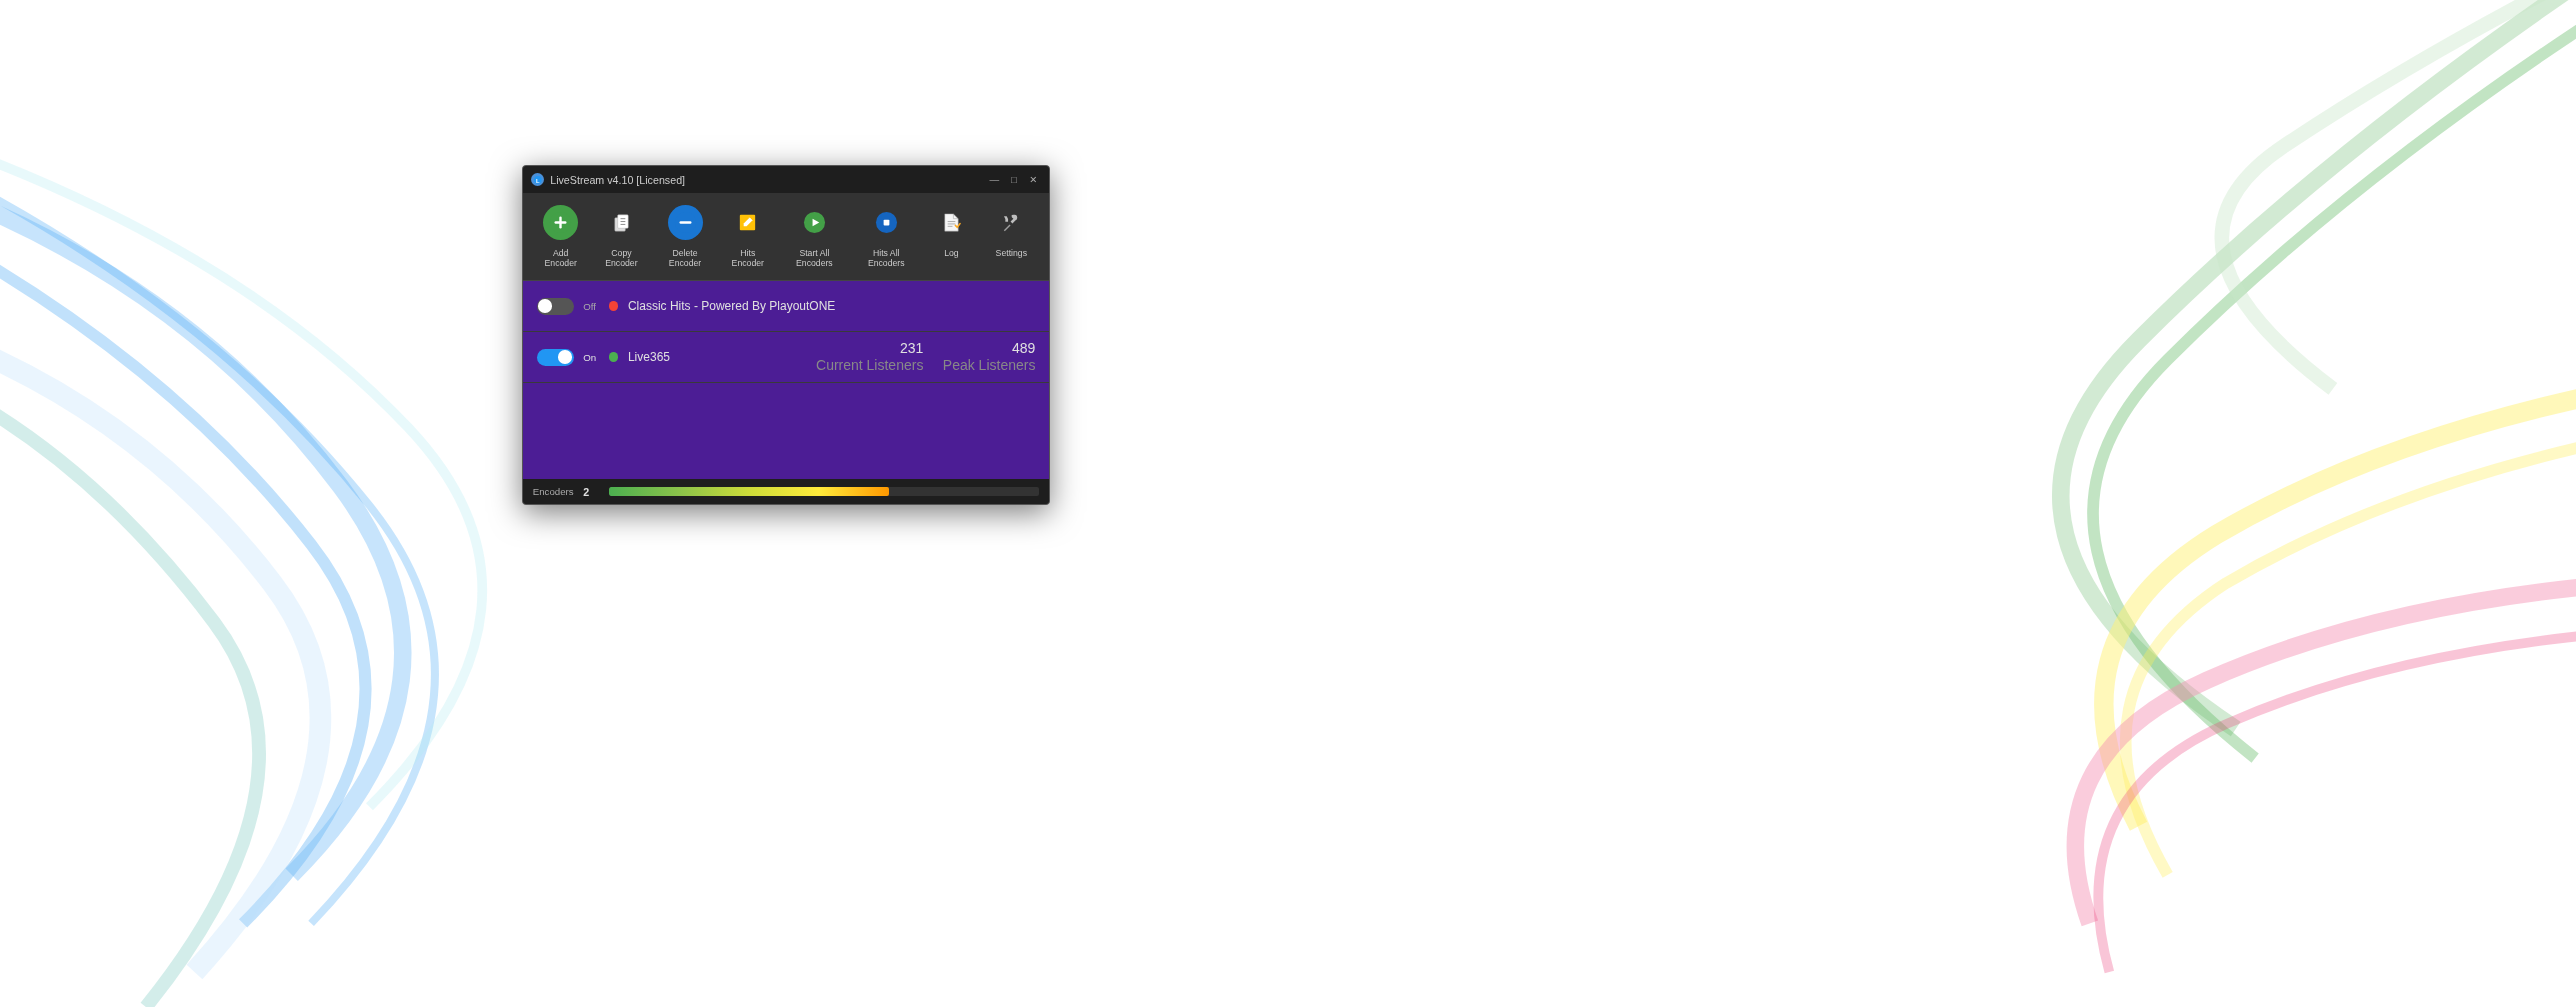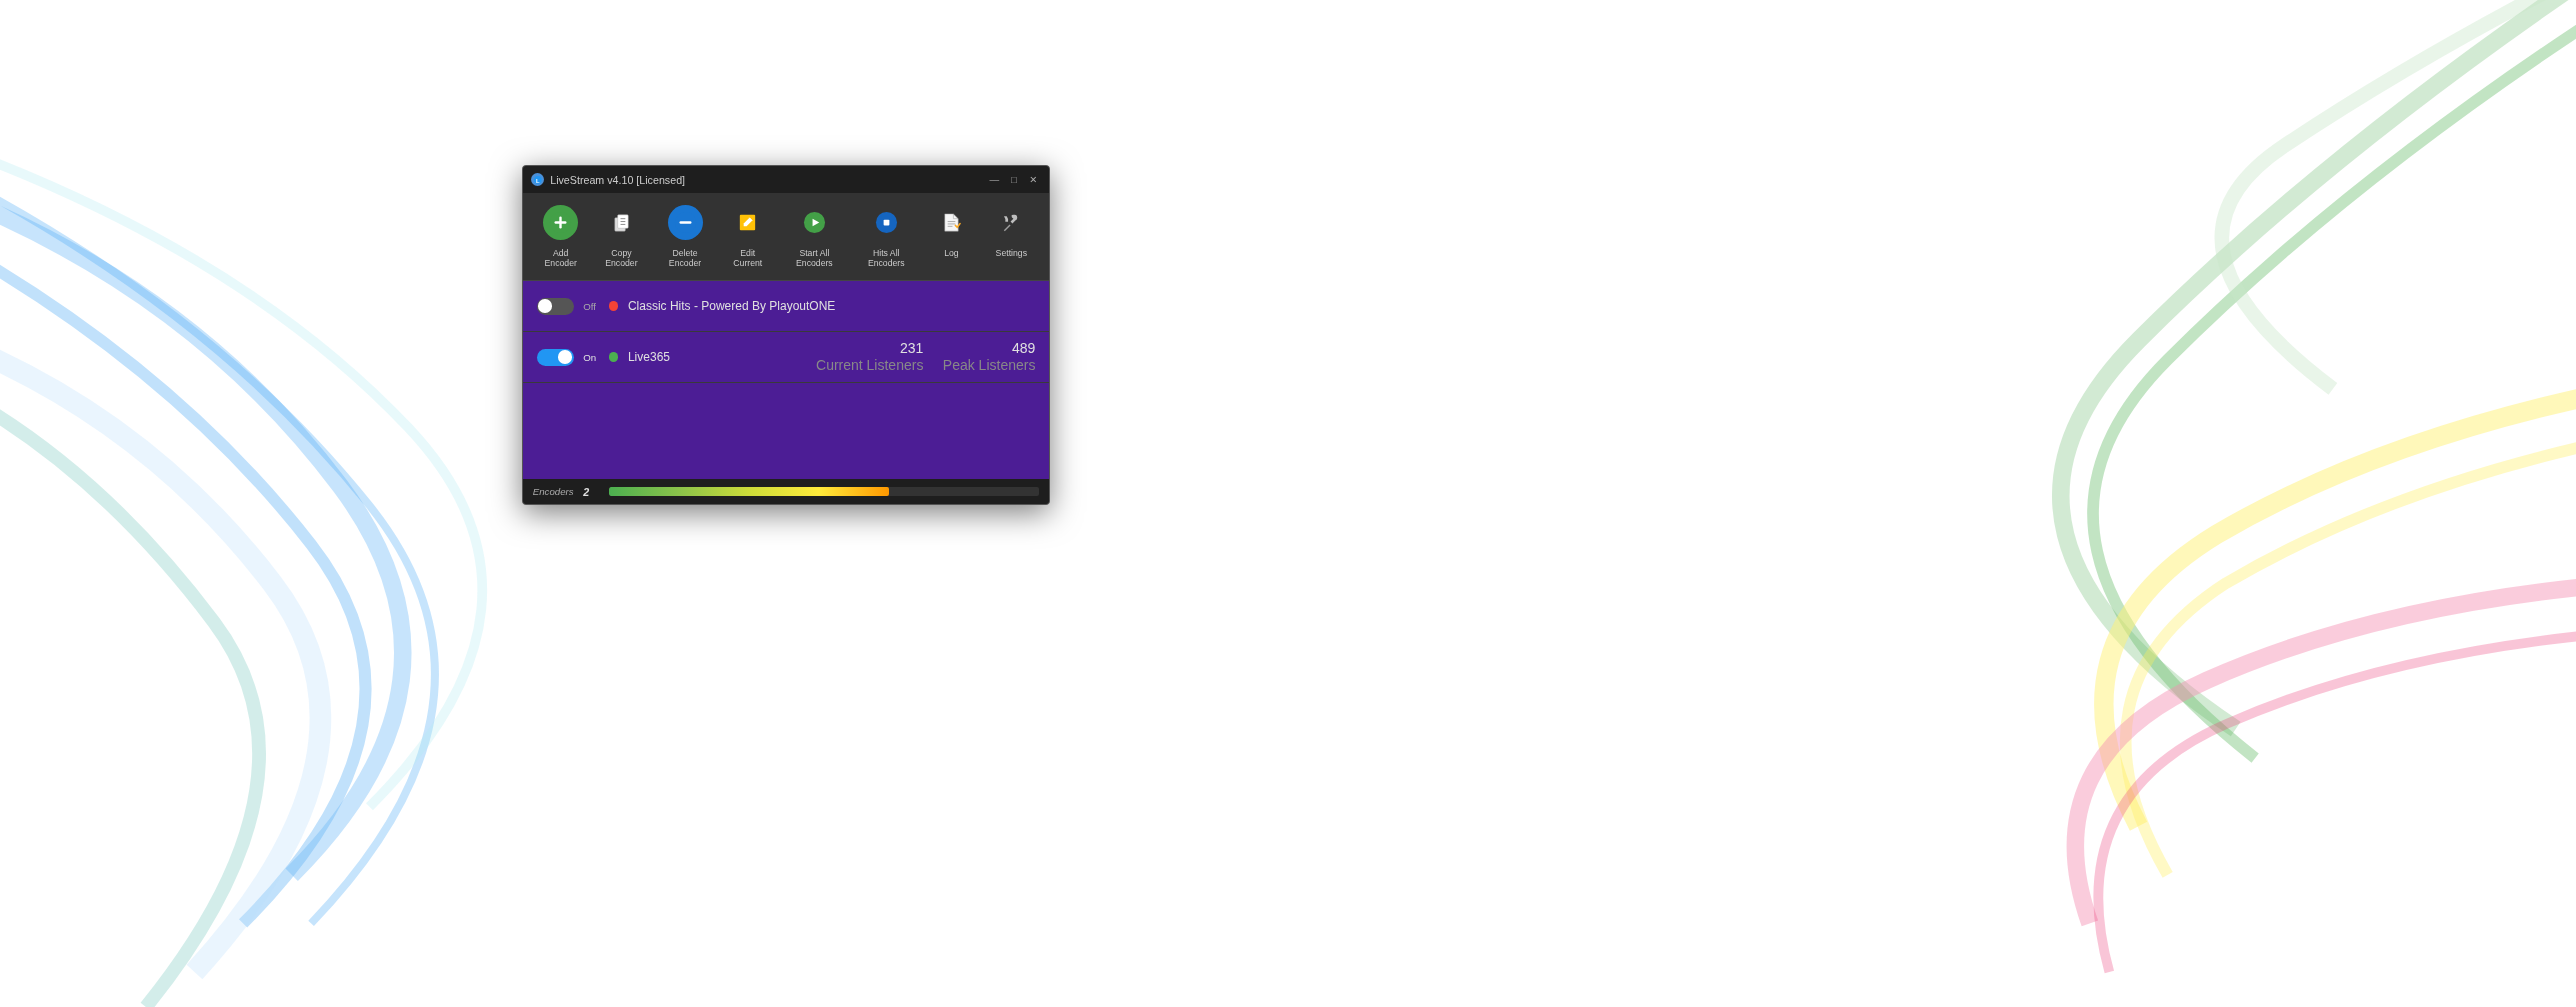--- a/index.html
+++ b/index.html
@@ -216,21 +216,20 @@
     
     .status-bar {
       background: #1e1e1e;
       height: 25px;
       display: flex;
       align-items: center;
       padding: 0 9.7px;
       gap: 9.7px;
       border-radius: 0 0 3.9px 3.9px;
       flex-shrink: 0;
-      font-style: italic;
     }
 
     .status-bar-label {
       color: #aaa;
       font-size: 9.7px;
     }
 
     .status-bar-count {
       color: #e0e0e0;
       font-size: 10.7px;
@@ -345,21 +344,21 @@
     </div>
 
     <div class="toolbar-btn">
       <div class="toolbar-icon">
         <svg class="icon-svg" viewBox="0 0 24 24">
           <rect x="4" y="4" width="16" height="16" rx="1" fill="#ffc107"></rect>
           <path d="M8 16 L8 13 L14 7 L17 10 L11 16 Z" fill="white"></path>
           <path d="M14 7 L17 10" stroke="white" stroke-width="1" fill="none"></path>
         </svg>
       </div>
-      <span class="toolbar-label">Edit Current</span>
+      <span class="toolbar-label">Hits Encoder</span>
     </div>
 
     <div class="toolbar-btn">
       <div class="toolbar-icon">
         <svg class="icon-svg" viewBox="0 0 24 24">
           <circle cx="12" cy="12" r="11" fill="#43a047"></circle>
           <polygon points="10,8 10,16 17,12" fill="white"></polygon>
         </svg>
       </div>
       <span class="toolbar-label">Start All Encoders</span>

